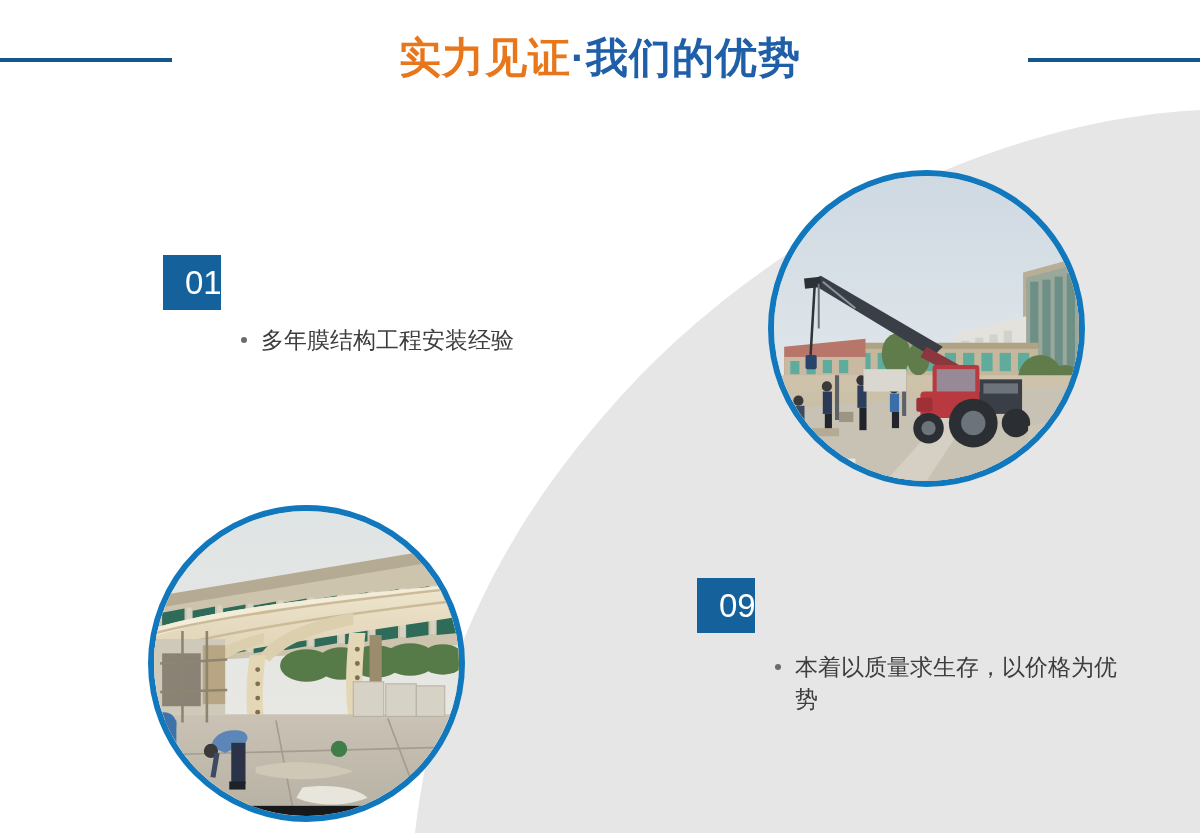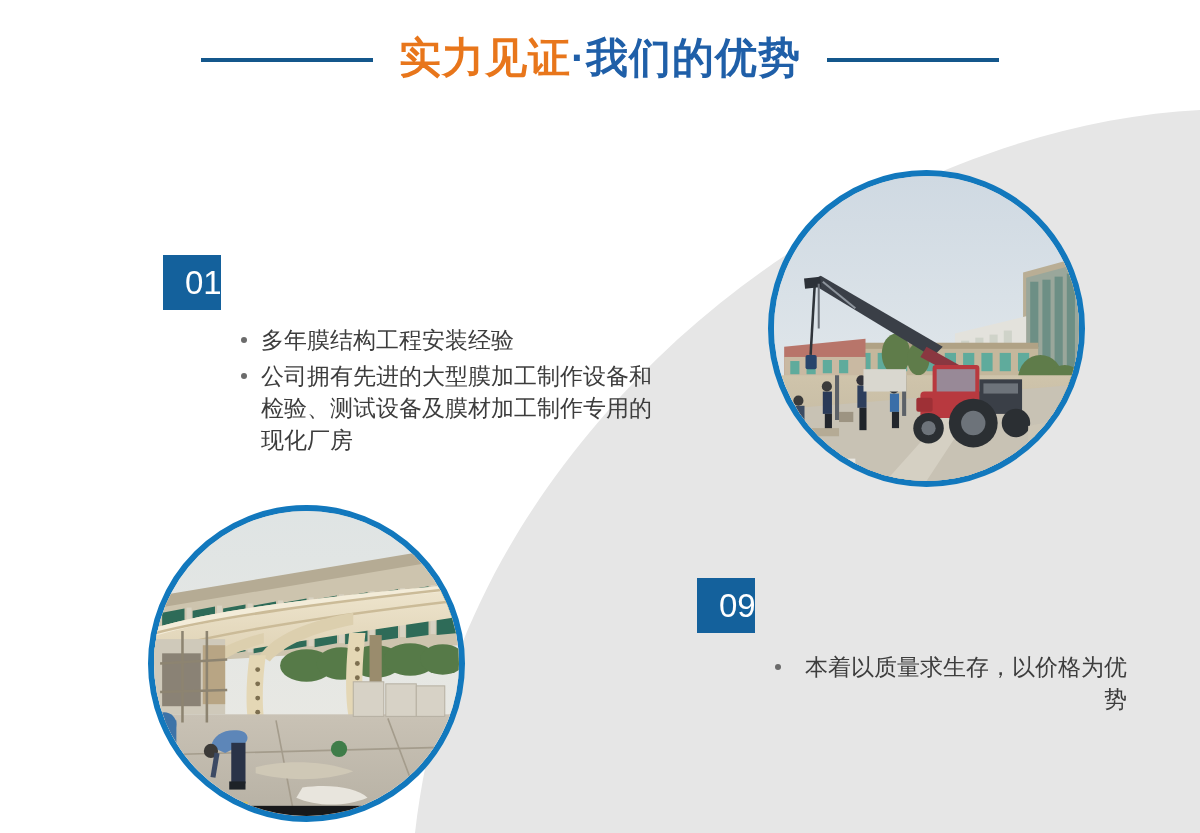--- a/index.html
+++ b/index.html
@@ -21,21 +21,21 @@
   }
 
   
   #header {
     position:absolute;
     left:0; top:0;
     width:1200px; height:120px;
     z-index:3;
     display:flex;
     align-items:center;
-    justify-content:center;
+    justify-content:space-between;
   }
   .rule {
     width:172px;
     height:4px;
     background:#14578c;
     flex:0 0 auto;
   }
   #title-text {
     margin:0 26px;
     font-size:42px;
@@ -77,21 +77,21 @@
     line-height:55px;
     white-space:nowrap;
   }
 
   .bullets {
     list-style:none;
     margin-top:14px;
     margin-left:76px;
   }
   #feature-01 .bullets { margin-left:76px; }
-  #feature-02 .bullets { margin-left:76px; margin-top:18px;text-align:right; }
+  #feature-02 .bullets { margin-left:76px; margin-top:18px; }
 
   .bullets li {
     position:relative;
     padding-left:22px;
     color:#3d3d3d;
     font-size:23px;
     line-height:32px;
     margin-bottom:4px;
   }
   .bullets li::before {
@@ -138,21 +138,20 @@
   </div>
   <div class="rule"></div>
 </div>
 
 <div class="feature" id="feature-01">
   <div class="feature-head">
     <div class="num-badge">01</div>
   </div>
   <ul class="bullets">
     <li>多年膜结构工程安装经验</li>
-    <li>公司拥有先进的大型膜加工制作设备和检验、测试设备及膜材加工制作专用的现化厂房</li>
   </ul>
 </div>
 
 <div class="feature" id="feature-02">
   <div class="feature-head">
     <div class="num-badge">09</div>
   </div>
   <ul class="bullets">
     <li>本着以质量求生存，以价格为优势</li>
   </ul>

